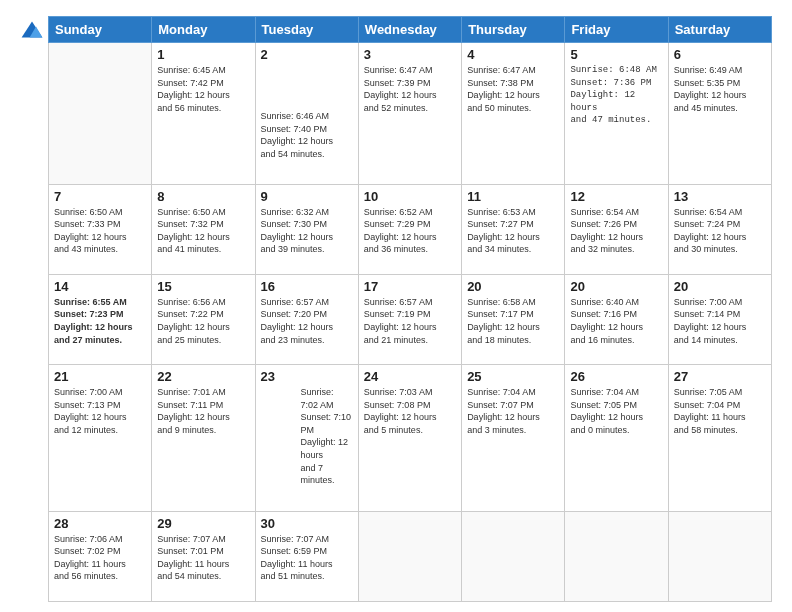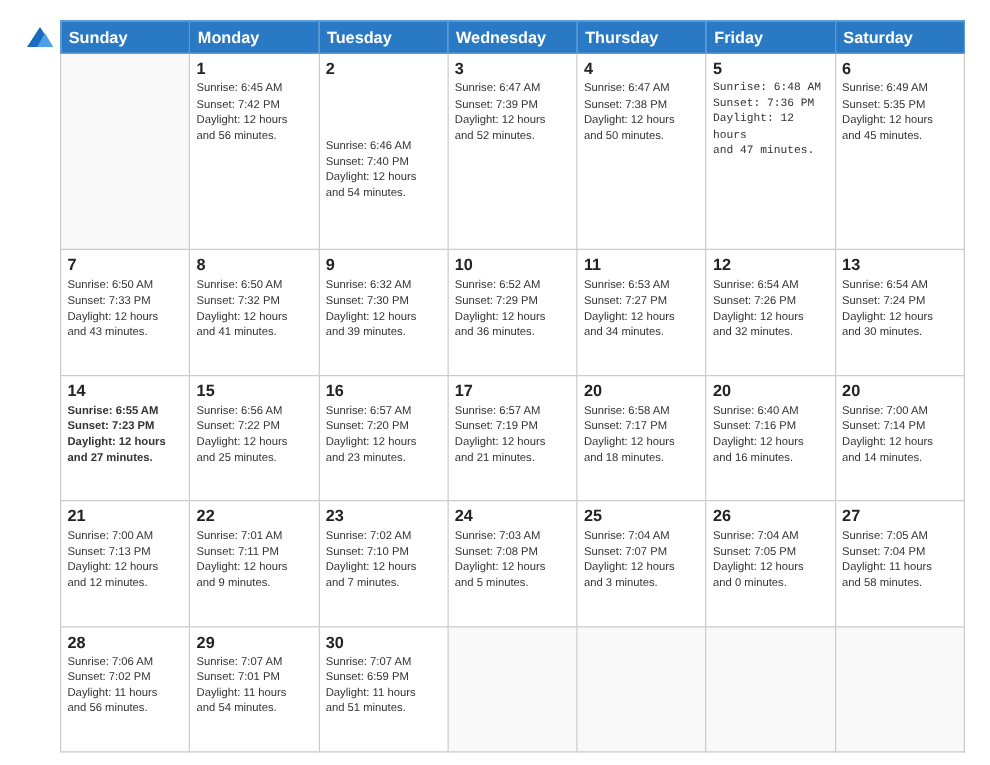--- a/index.html
+++ b/index.html
@@ -290,21 +290,21 @@
           </td>
           <td>
             <span class="day-num">22</span>
             <div class="cell-info" style="white-space: pre-line;">Sunrise: 7:01 AM
 Sunset: 7:11 PM
 Daylight: 12 hours
 and 9 minutes.</div>
           </td>
           <td>
             <span class="day-num">23</span>
-            <div class="cell-info" style="white-space: pre-line;">Sunrise: 7:02 AM
+            <div class="cell-info" style="white-space: pre-line; margin-left: 40px;">Sunrise: 7:02 AM
 Sunset: 7:10 PM
 Daylight: 12 hours
 and 7 minutes.</div>
           </td>
           <td>
             <span class="day-num">24</span>
             <div class="cell-info" style="white-space: pre-line;">Sunrise: 7:03 AM
 Sunset: 7:08 PM
 Daylight: 12 hours
 and 5 minutes.</div>

